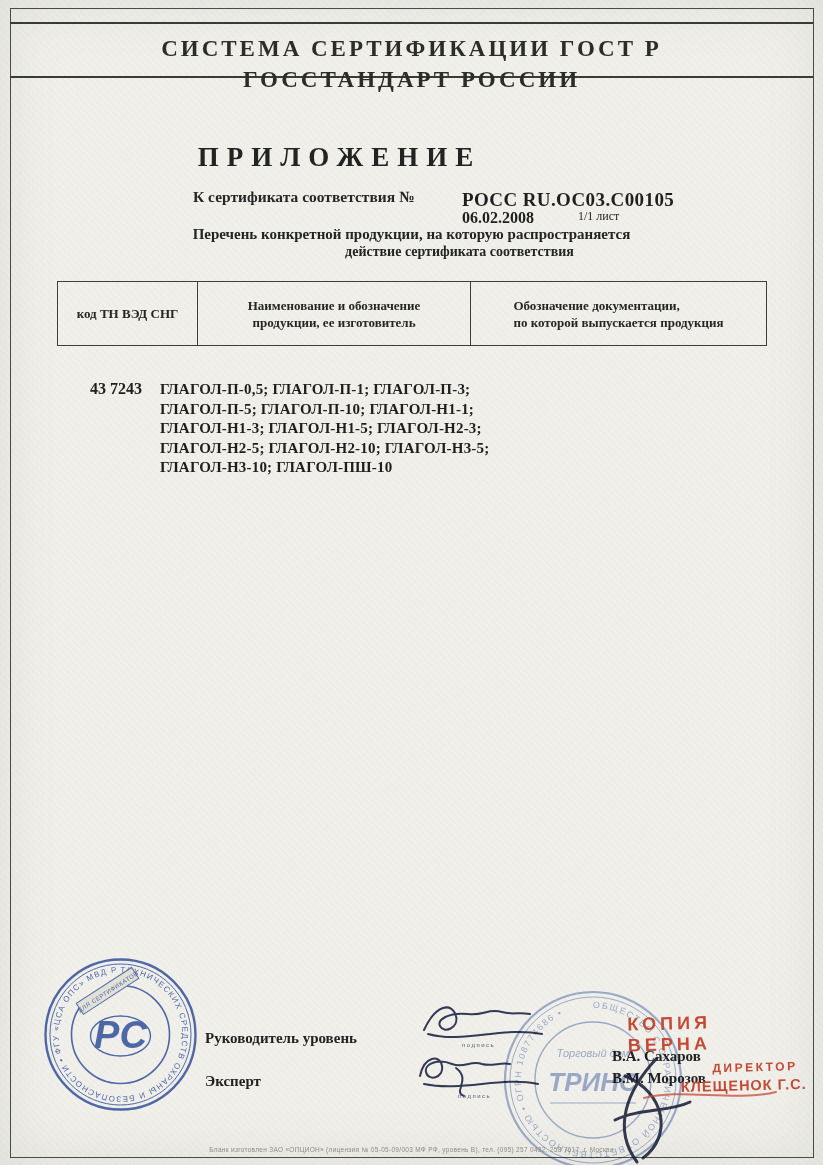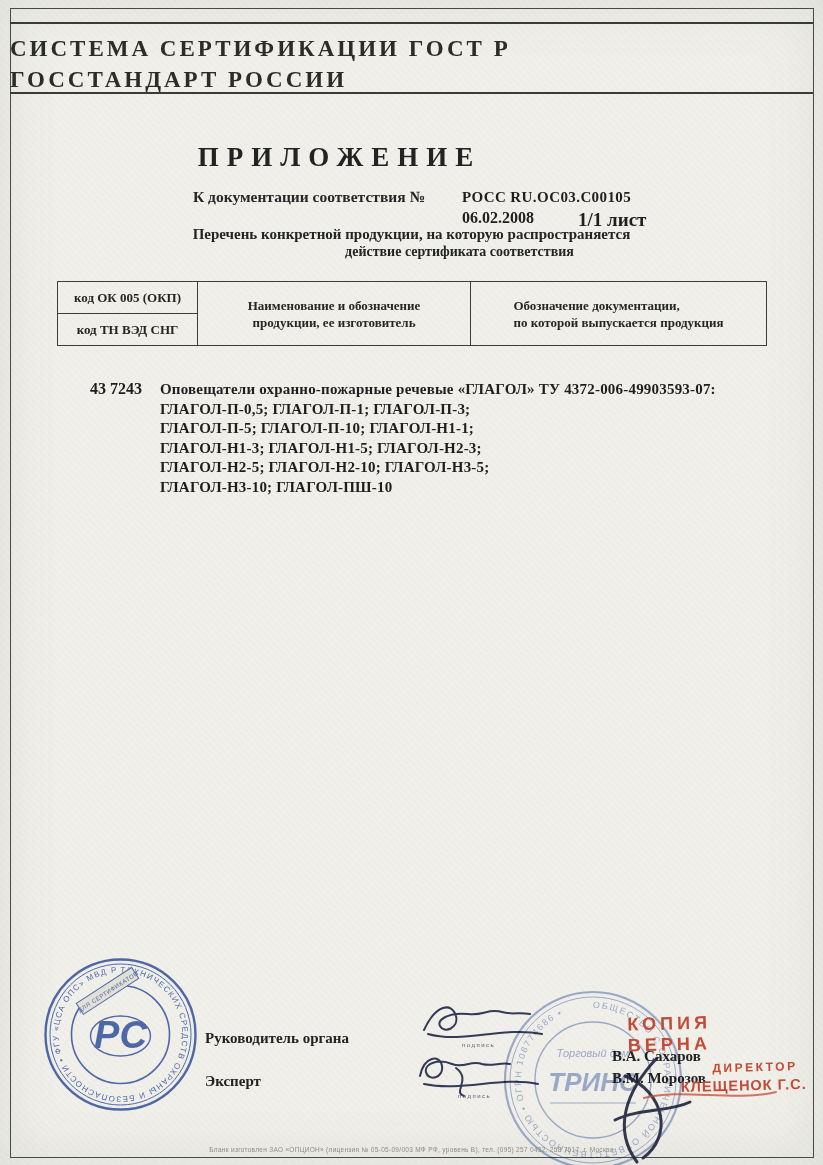--- a/index.html
+++ b/index.html
@@ -17,44 +17,45 @@
       repeating-linear-gradient(-43deg, rgba(255,255,255,0.04) 0 3px, transparent 3px 7px),
       #f0efe9;
     box-shadow: inset 0 0 60px rgba(90,95,110,0.12);
   }
   .outer-border{
     position:absolute; inset:8px 9px 7px 10px;
     border:1.6px solid #4a4a45;
     pointer-events:none;
   }
   .header-band{
-    position:absolute; left:10px; right:10px; top:22px; height:72px;
+    position:absolute; left:10px; right:10px; top:22px; height:56px;
     border-top:2px solid #3a3a36; border-bottom:2px solid #3a3a36;
+    text-align:center;
     padding-top:9px; box-sizing:border-box;
   }
   .header-band .h-line{
     font-size:23px; font-weight:bold; letter-spacing:3px;
     color:#2c2c29; line-height:31px;
   }
   .doc-title{
     position:absolute; left:0; right:180px; top:142px;
     text-align:center;
     font-size:27px; font-weight:bold; letter-spacing:8px; color:#232323;padding-left:36px;
   }
   .blank-number{
     position:absolute; left:628px; top:140px;
     font-family:"DejaVu Sans Mono", monospace;
     font-size:29px; letter-spacing:3px;
     color:#cf4f45; opacity:.92;
   }
   .cert-line{ position:absolute; top:188px; left:0; width:100%; }
   .cert-prefix{ position:absolute; left:193px; top:0; font-size:15.5px; font-weight:bold; color:#262626;}
-  .cert-number{ position:absolute; left:462px; top:1px; font-size:15px; font-weight:bold; color:#1f1f1f; letter-spacing:.4px;}
+  .cert-number{ position:absolute; left:462px; top:1px; font-size:19px; font-weight:bold; color:#1f1f1f; letter-spacing:.4px;}
   .cert-date{ position:absolute; left:462px; top:209px; font-size:16px; font-weight:bold; color:#1f1f1f;}
-  .cert-sheets{ position:absolute; left:578px; top:209px; font-size:19px; font-weight:bold; color:#1f1f1f;}
+  .cert-sheets{ position:absolute; left:578px; top:209px; font-size:12px; font-weight:normal; color:#1f1f1f;}
   .purpose1{ position:absolute; top:226px; left:0; width:100%; text-align:center; font-size:15px; font-weight:bold; color:#242424;}
   .purpose2{ position:absolute; top:244px; left:0; width:100%; text-align:center; font-size:14px; font-weight:bold; color:#242424;margin-left:48px;}
 
   .head-table{
     position:absolute; left:57px; top:281px; width:710px; height:65px;
     border:1.6px solid #3d3d39; box-sizing:border-box;
     display:flex;
   }
   .t-col1{ width:139px; border-right:1.6px solid #3d3d39; display:flex; flex-direction:column;}
   .t-col1 .cell{ flex:1; display:flex; align-items:center; justify-content:center;
@@ -111,50 +112,48 @@
   <div class="outer-border"></div>
 
   <div class="header-band">
     <div class="h-line">СИСТЕМА СЕРТИФИКАЦИИ ГОСТ Р</div>
     <div class="h-line">ГОССТАНДАРТ РОССИИ</div>
   </div>
 
   <div class="doc-title">ПРИЛОЖЕНИЕ</div>
 
   <div class="cert-line">
-    <span class="cert-prefix">К документации соответствия №</span>
+    <span class="cert-prefix">К сертификата соответствия №</span>
     <span class="cert-number">РОСС RU.ОС03.С00105</span>
   </div>
   <div class="cert-date">06.02.2008</div>
   <div class="cert-sheets">1/1 лист</div>
   <div class="purpose1">Перечень конкретной продукции,  на которую распространяется</div>
   <div class="purpose2">действие сертификата соответствия</div>
 
   <div class="head-table">
     <div class="t-col1">
-      <div class="cell">код ОК 005 (ОКП)</div>
       <div class="cell">код ТН ВЭД СНГ</div>
     </div>
     <div class="t-col2 preline">Наименование и обозначение
 продукции, ее изготовитель</div>
     <div class="t-col3 preline">Обозначение документации,
 по которой выпускается продукция</div>
   </div>
 
   <div class="okp-code">43 7243</div>
   <div class="product-lines">
-    <div class="p-line">Оповещатели охранно-пожарные речевые «ГЛАГОЛ» ТУ 4372-006-49903593-07:</div>
     <div class="p-line">ГЛАГОЛ-П-0,5; ГЛАГОЛ-П-1; ГЛАГОЛ-П-3;</div>
     <div class="p-line">ГЛАГОЛ-П-5; ГЛАГОЛ-П-10; ГЛАГОЛ-Н1-1;</div>
     <div class="p-line">ГЛАГОЛ-Н1-3; ГЛАГОЛ-Н1-5; ГЛАГОЛ-Н2-3;</div>
     <div class="p-line">ГЛАГОЛ-Н2-5; ГЛАГОЛ-Н2-10; ГЛАГОЛ-Н3-5;</div>
     <div class="p-line">ГЛАГОЛ-Н3-10; ГЛАГОЛ-ПШ-10</div>
   </div>
 
-  <div class="sign-role1">Руководитель органа</div>
+  <div class="sign-role1">Руководитель уровень</div>
   <div class="sign-name1">В.А. Сахаров</div>
   <div class="sign-role2">Эксперт</div>
   <div class="sign-name2">В.М. Морозов</div>
 
   <svg class="sig-svg sig1" width="128" height="48" viewBox="0 0 128 48">
     <g fill="none" stroke="#323a56" stroke-width="2" stroke-linecap="round">
       <path d="M6 32 C 18 6, 34 4, 38 18 C 41 30, 26 36, 22 28 C 19 22, 30 14, 50 16 C 66 18, 70 10, 84 14 C 94 17, 100 14, 112 16"></path>
       <path d="M10 36 C 45 46, 85 28, 124 36"></path>
     </g>
   </svg>

